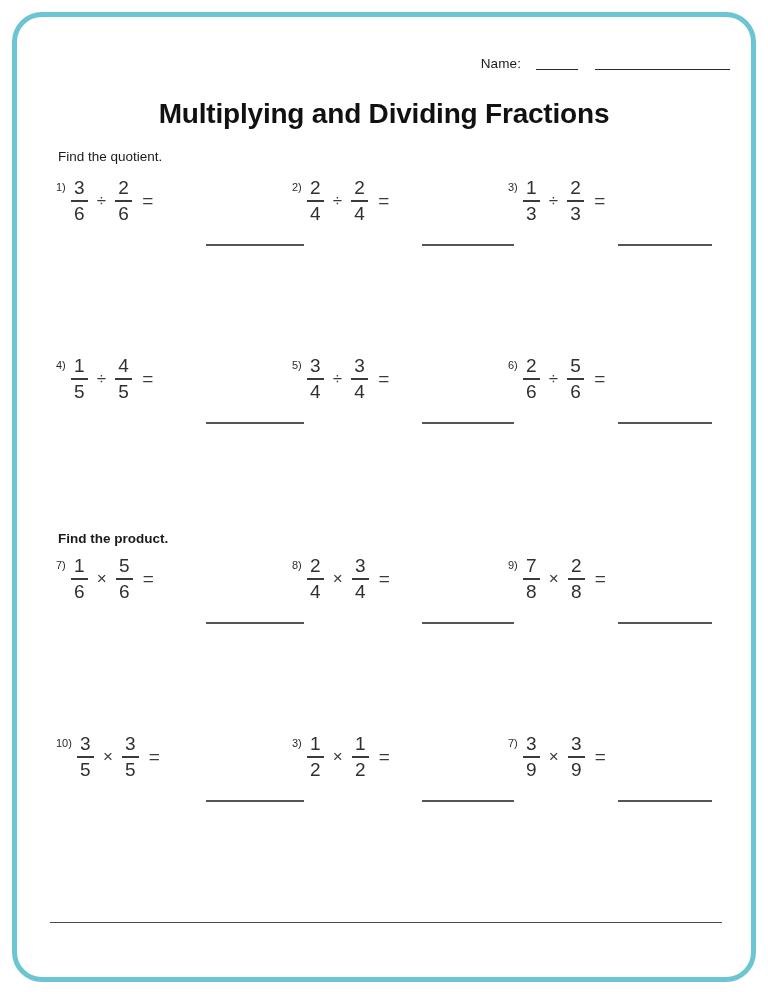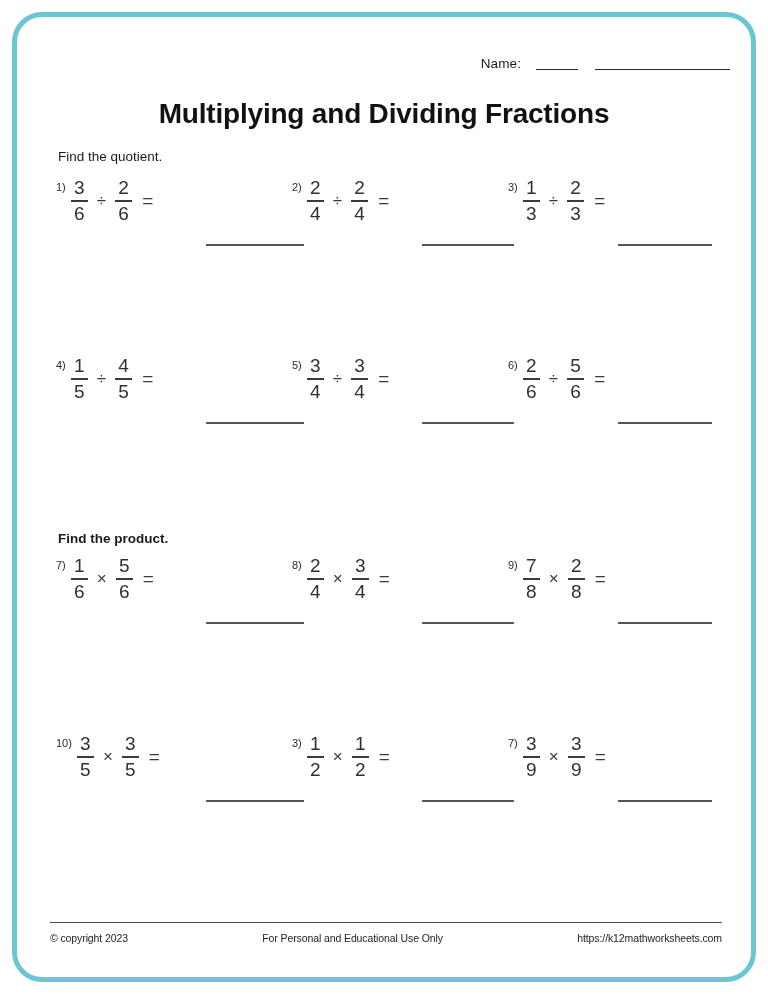--- a/index.html
+++ b/index.html
@@ -445,20 +445,15 @@
             <span class="bar"></span>
             <span class="den">9</span>
           </span>
           <span class="eq">=</span>
         </span>
       </div>
       <div class="answer-line" style="left:588px; top:66px; width:94px;"></div>
     </div>
 
     <div class="footer-rule"></div>
-    <div class="footer">
-      <span>© copyright 2023</span>
-      <span class="mid">For Personal and Educational Use Only</span>
-      <span>https://k12mathworksheets.com</span>
-    </div>
 
   </div>
 </div>
 
 </body></html>

